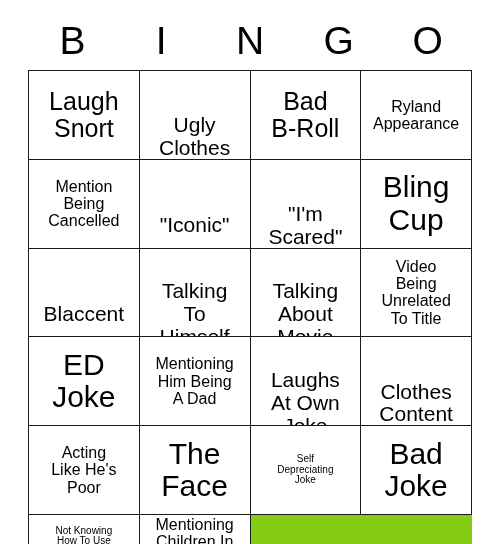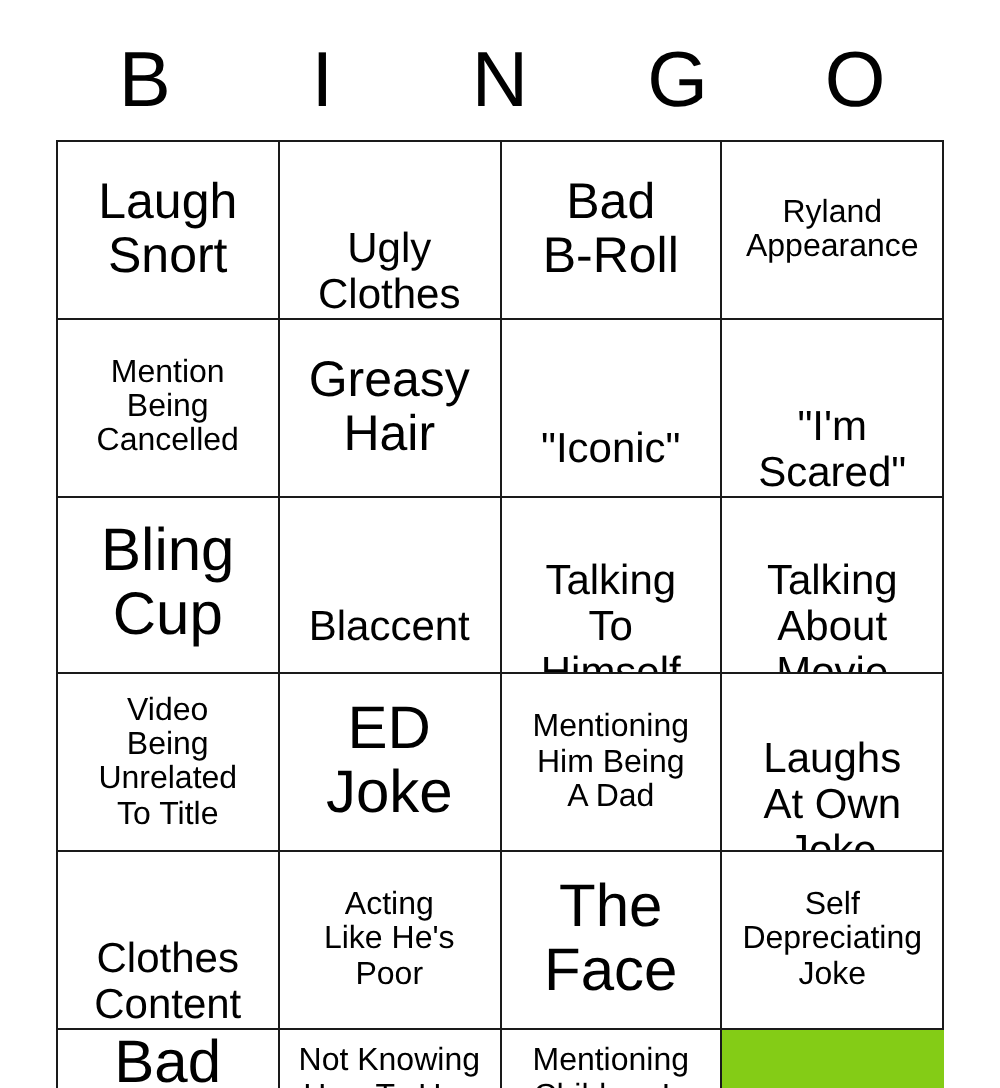--- a/index.html
+++ b/index.html
@@ -71,21 +71,21 @@
     white-space: pre-line;
     font-weight: 400;
     color: #000;
   }
 
   
   .s-xl  { font-size: 30px; }
   .s-lg  { font-size: 25px; }
   .s-md  { font-size: 21px; margin-top: 44px; }
   .s-sm  { font-size: 16px; }
-  .s-xs  { font-size: 16px; }
+  .s-xs  { font-size: 10px; }
 </style>
 </head>
 <body>
 
 <div id="card">
 
   <div class="header-row">
     <div class="header-cell">B</div>
     <div class="header-cell">I</div>
     <div class="header-cell">N</div>
@@ -107,24 +107,20 @@
 B-Roll</span>
       </div>
       <div class="cell">
         <span class="cell-text s-sm">Ryland
 Appearance</span>
       </div>
       <div class="cell">
         <span class="cell-text s-sm">Mention
 Being
 Cancelled</span>
-      </div>
-      <div class="cell">
-        <span class="cell-text s-lg">Greasy
-Hair</span>
       </div>
       <div class="cell">
         <span class="cell-text s-md">"Iconic"</span>
       </div>
       <div class="cell">
         <span class="cell-text s-md">"I'm
 Scared"</span>
       </div>
       <div class="cell">
         <span class="cell-text s-xl">Bling

